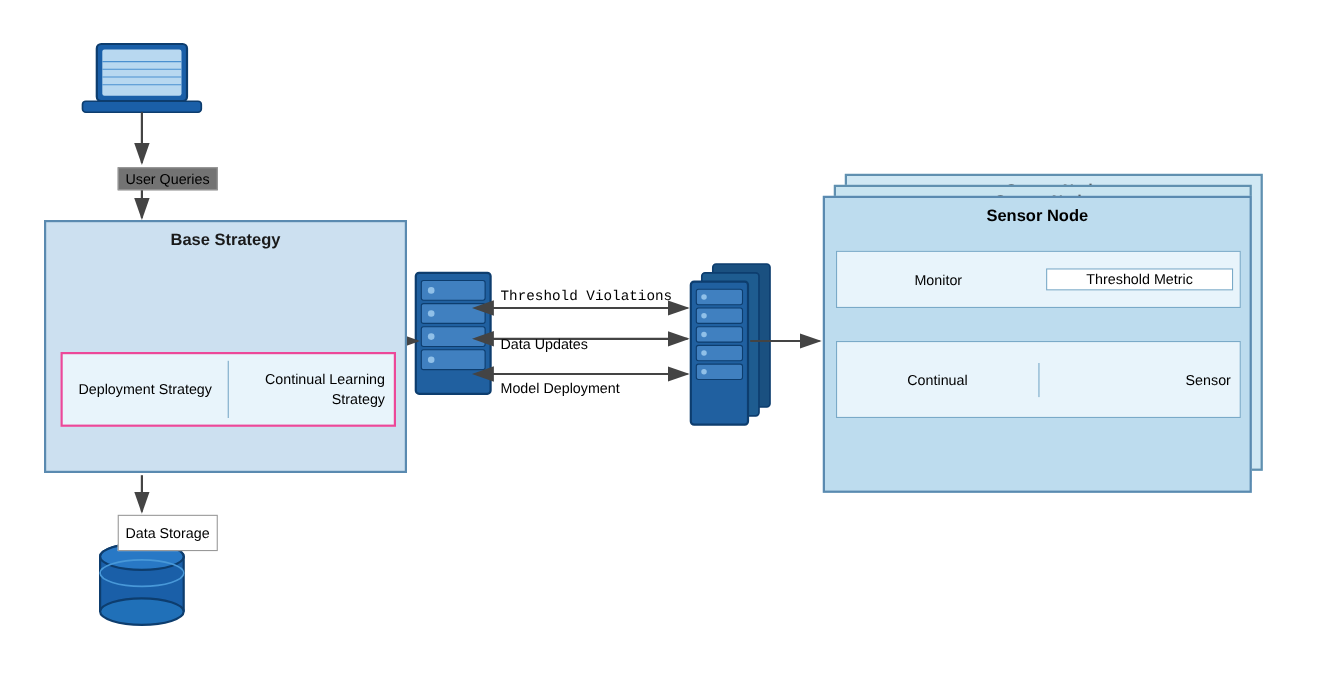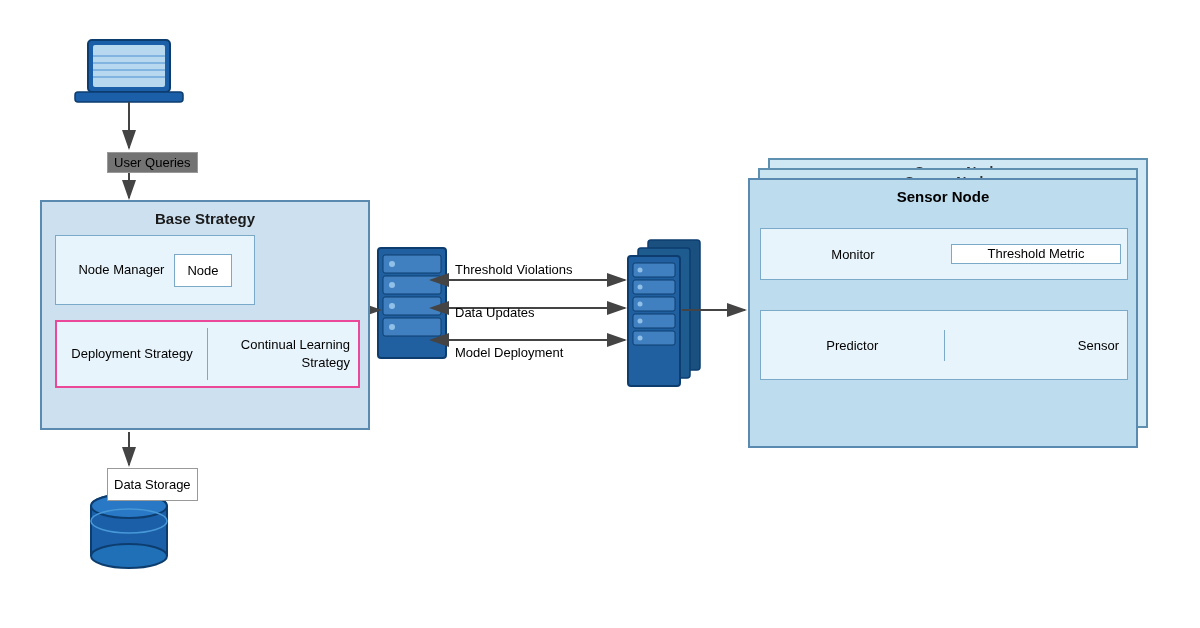--- a/index.html
+++ b/index.html
@@ -140,20 +140,21 @@
       pointer-events: none;
     }
 
     
     .threshold-violations-label {
       position: absolute;
       left: 455px;
       top: 262px;
       font-size: 13px;
       white-space: nowrap;
+      font-family: Liberation Mono, monospace;
     }
 
     .data-updates-label {
       position: absolute;
       left: 455px;
       top: 305px;
       font-size: 13px;
       white-space: nowrap;
     }
 
@@ -373,28 +374,20 @@
   <div class="user-queries-label label-box">
     <span>User Queries</span>
   </div>
 
   <div class="base-station">
   </div>
   <div class="base-station-title">
     <span>Base Strategy</span>
   </div>
 
-  <div class="node-manager-box">
-    <div class="node-manager-label">
-      <span>Node Manager</span>
-    </div>
-    <div class="node-box">
-      <span>Node</span>
-    </div>
-  </div>
 
   <div class="bottom-row">
     <div class="deployment-strategy-box">
       <span>Deployment Strategy</span>
     </div>
     <div class="continual-learning-box">
       <span>Continual Learning Strategy</span>
     </div>
   </div>
 
@@ -433,21 +426,21 @@
         <div class="monitor-box">
           <span>Monitor</span>
         </div>
         <div class="threshold-metric-box">
           <span>Threshold Metric</span>
         </div>
       </div>
 
       <div class="sensor-inner-bottom">
         <div class="predictor-box">
-          <span>Predictor</span>
+          <span>Continual</span>
         </div>
         <div class="sensor-box">
           <span>Sensor</span>
         </div>
       </div>
     </div>
   </div>
 
 </div>
 

